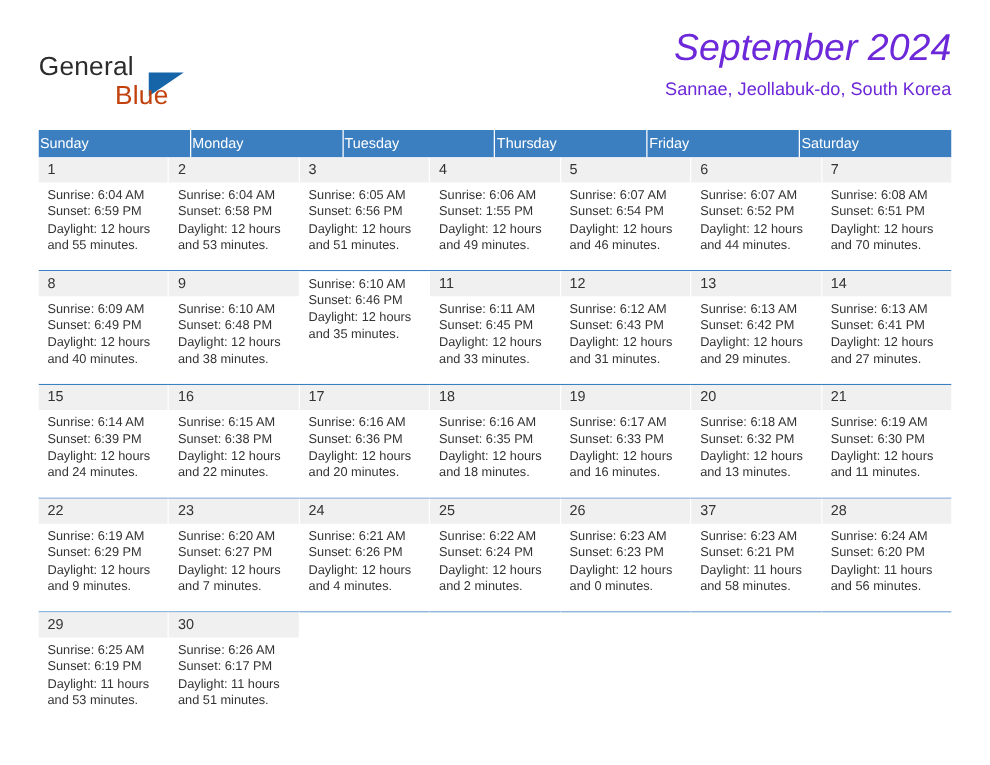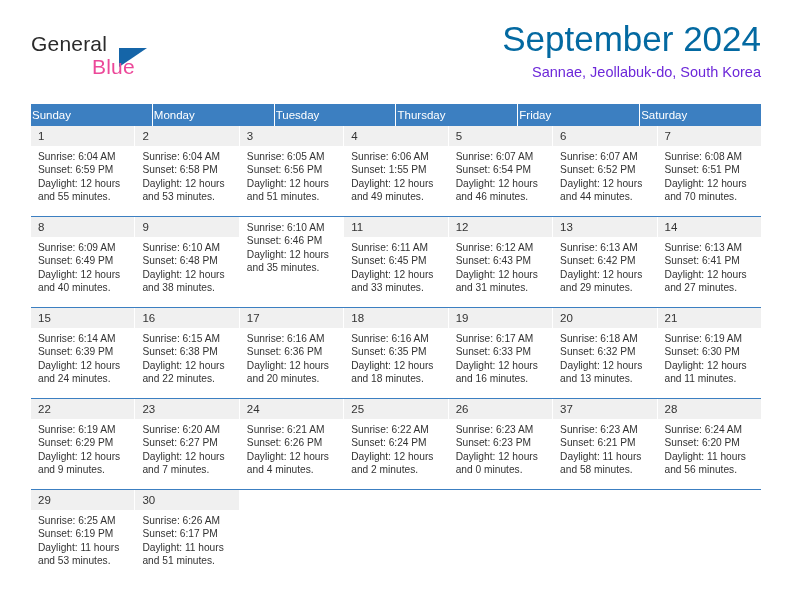--- a/index.html
+++ b/index.html
@@ -25,64 +25,65 @@
   .top-bar {
     position: absolute;
     left: 31px;
     top: 26px;
     right: 31px;
     height: 70px;
   }
   .logo {
     position: absolute;
     left: 0;
-    top: 6px;
+    top: 16px;
     width: 200px;
     height: 56px;
   }
   .logo-general {
     position: absolute;
     left: 0;
     top: 0;
     font-size: 21px;
     letter-spacing: 0.2px;
     color: #2b2b2b;
     font-family: "Liberation Sans", sans-serif;
   }
   .logo-blue {
     position: absolute;
     left: 61px;
     top: 23px;
     font-size: 21px;
     letter-spacing: 0.2px;
-    color: #ec4899;
+    color: #c2410c;
     font-family: "Liberation Sans", sans-serif;
   }
   .logo-triangle {
     position: absolute;
     left: 88px;
     top: 16px;
     width: 0;
     height: 0;
     border-left: 28px solid #1565a8;
     border-bottom: 19px solid transparent;
   }
 
   .title-block {
     position: absolute;
     right: 0;
     top: -4px;
     text-align: right;
   }
   .cal-title {
-    font-size: 35px;
+    font-size: 30px;
     font-weight: normal;
-    color: #0369a1;
+    color: #6d28d9;
     line-height: 34px;
     white-space: nowrap;
+    font-style: italic;
   }
   .cal-subtitle {
     font-size: 14.5px;
     color: #6d28d9;
     line-height: 22px;
     margin-top: 5px;
     white-space: nowrap;
   }
 
   

